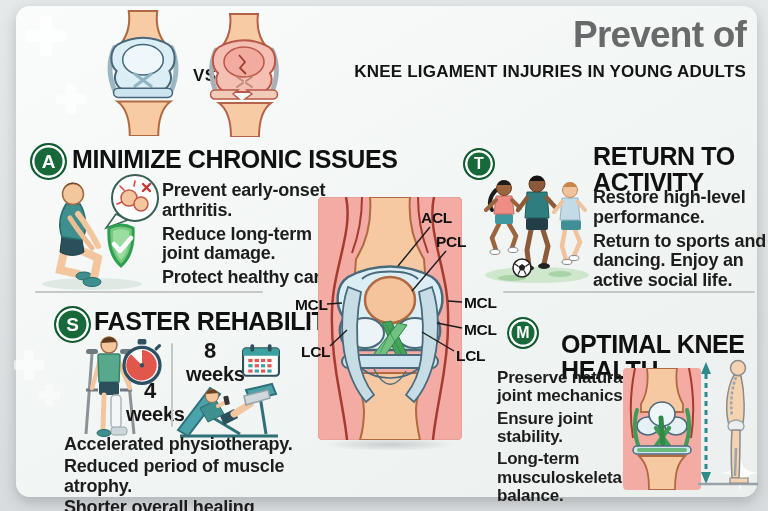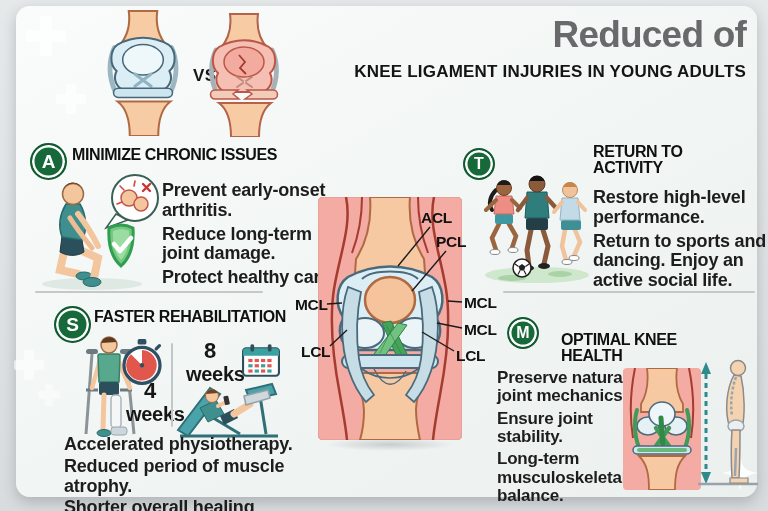--- a/index.html
+++ b/index.html
@@ -20,21 +20,21 @@
   .titles{position:absolute;right:22px;top:16px;text-align:right;z-index:2;}
   .t1{font-size:37px;font-weight:bold;color:#68696b;letter-spacing:-.8px;line-height:1.05;}
   .t2{font-size:41px;font-weight:bold;color:#1e6b3d;letter-spacing:-.8px;line-height:1.0;}
   .t3{font-size:17px;font-weight:bold;color:#141414;letter-spacing:.2px;margin-top:7px;text-align:right;}
   
   .badge{position:absolute;border-radius:50%;background:#17693a;color:#fff;font-weight:bold;
          display:flex;align-items:center;justify-content:center;z-index:2;
          border:2px solid #0f5a2e;box-shadow:inset 0 0 0 2.5px #ffffff;}
   .b-lg{width:33px;height:33px;font-size:19px;}
   .b-sm{width:28px;height:28px;font-size:16px;}
-  .sec-heading{position:absolute;font-weight:bold;font-size:16px;color:#101010;letter-spacing:-.4px;
+  .sec-heading{position:absolute;font-weight:bold;font-size:25px;color:#101010;letter-spacing:-.4px;
                line-height:1.02;z-index:2;white-space:pre-line;}
   .bullets{position:absolute;z-index:2;font-size:18px;font-weight:600;color:#1d1d1d;
            letter-spacing:-.2px;line-height:1.1;}
   .bullets p{margin:0 0 4px 0;white-space:pre-line;}
   .bullets.small{font-size:17px;line-height:1.08;}
   .bullets.tight p{margin:0 0 2px 16px;}
   .divider{position:absolute;height:2px;background:#c6c8c8;z-index:2;border-radius:1px;}
   .vdivider{position:absolute;width:2px;background:#c3c7c9;z-index:2;border-radius:1px;}
   .illus{position:absolute;z-index:2;}
   
@@ -80,21 +80,21 @@
     <path d="M12,34 C4,40 4,54 11,60 C7,68 11,77 19,79 L55,79 C63,77 67,68 63,60 C70,54 70,40 62,34 C46,25 28,25 12,34 Z" fill="#f6bfb4" stroke="#bb5749" stroke-width="2"></path>
     <ellipse cx="37" cy="49" rx="20" ry="15" fill="#f3aba0" stroke="#bb5749" stroke-width="1.5"></ellipse>
     <path d="M32,42 l6,7 l-5,6 l6,6" stroke="#a03c30" stroke-width="1.8" fill="none"></path>
     <path d="M30,64 l6,4 m3,2 l6,4 M45,64 l-6,4 m-3,2 l-6,4" stroke="#c08a7a" stroke-width="2" stroke-linecap="round"></path>
     <path d="M8,77 h23 l-5,4 6,5 H8 a4.5,4.5 0 0 1 0,-9 Z" fill="#f1cdb9" stroke="#bb5749" stroke-width="1.5"></path>
     <path d="M40,77 h26 a4.5,4.5 0 0 1 0,9 H38 l7,-5 Z" fill="#f1cdb9" stroke="#bb5749" stroke-width="1.5"></path>
     <path d="M12,90 C20,96 24,108 24,124 L52,124 C52,108 56,96 64,90 Z" fill="#f7cba4" stroke="#b4624a" stroke-width="2"></path>
   </svg>
 
   <header class="titles">
-    <div class="t1">Reduced of</div>
+    <div class="t1">Prevent of</div>
     <div class="t3">KNEE LIGAMENT INJURIES IN YOUNG ADULTS</div>
   </header>
 
   <div class="badge b-lg" style="left:30px;top:143px;">A</div>
   <h2 class="sec-heading" style="left:72px;top:147px;margin:0;">MINIMIZE CHRONIC ISSUES</h2>
   <svg class="illus" style="left:34px;top:170px;" width="130" height="122" viewBox="0 0 130 122">
     <ellipse cx="58" cy="114" rx="50" ry="6" fill="#dfe9e3"></ellipse>
 
     <path d="M30,82 L26,100 L44,104" stroke="#f3c69e" stroke-width="8" fill="none" stroke-linecap="round"></path>
     <ellipse cx="50" cy="106" rx="8" ry="4" fill="#3f8f8f" stroke="#276b6b"></ellipse>

